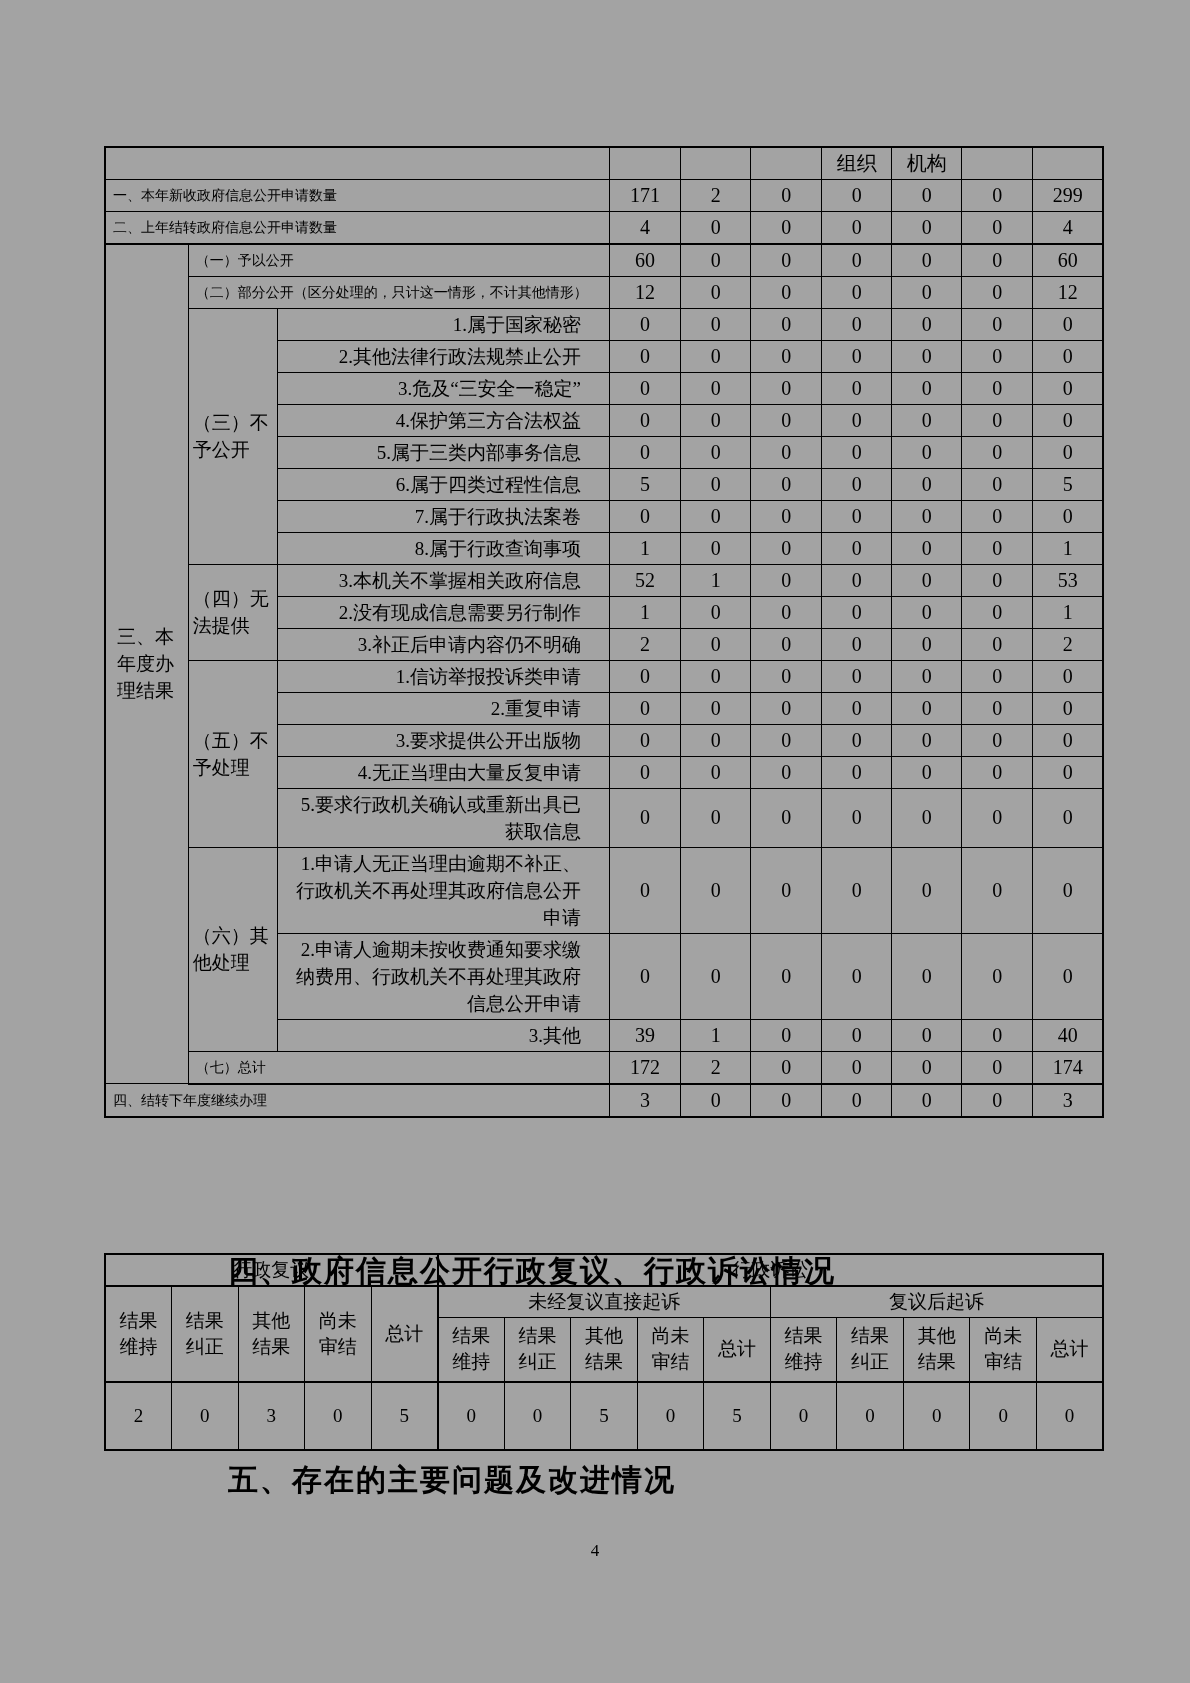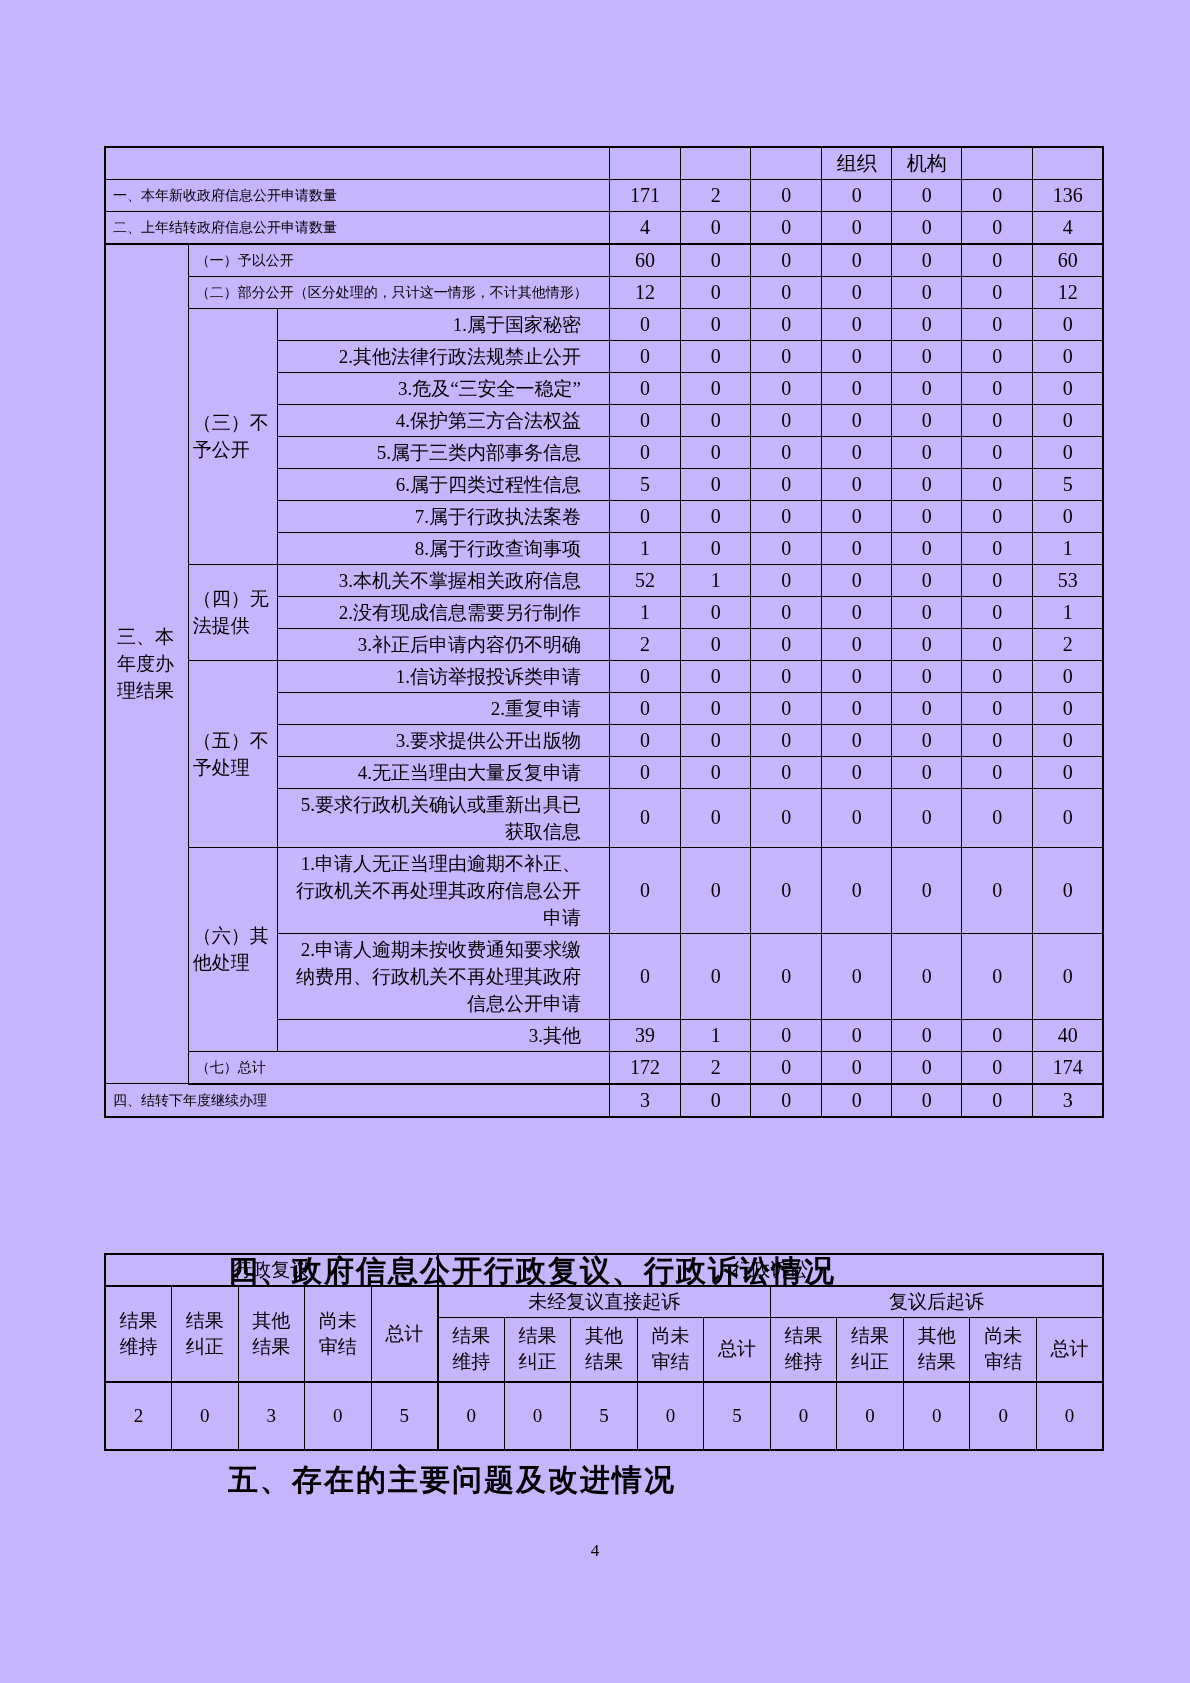--- a/index.html
+++ b/index.html
@@ -1,16 +1,16 @@
 <!DOCTYPE html>
 <html><head>
 <meta charset="utf-8">
 <style>
   html,body{margin:0;padding:0;background:#888;}
-  .page{position:relative;width:1190px;height:1683px;background:#c4b5fd;margin:0 auto;
+  .page{position:relative;width:1190px;height:1683px;background:#a3a3a3;margin:0 auto;
         font-family:"Liberation Serif","DejaVu Serif",serif;color:#000;overflow:hidden;}
 
   table{border-collapse:collapse;table-layout:fixed;}
   #t1,#t2{position:absolute;left:104px;width:1000px;border:2px solid #000;}
   #t1{top:146px;}
   #t2{top:1253px;}
 
   #t1 td,#t2 td{border:1px solid #000;text-align:center;vertical-align:middle;
       font-size:20px;line-height:27px;padding:0 4px;overflow:hidden;word-break:break-word;}
   #t1 tr{height:32px;}
@@ -67,21 +67,21 @@
       <td></td>
     </tr>
     <tr>
       <td class="lb" colspan="3">一、本年新收政府信息公开申请数量</td>
       <td>171</td>
       <td>2</td>
       <td>0</td>
       <td>0</td>
       <td>0</td>
       <td>0</td>
-      <td>136</td>
+      <td>299</td>
     </tr>
     <tr>
       <td class="lb bb2" colspan="3">二、上年结转政府信息公开申请数量</td>
       <td class="bb2">4</td>
       <td class="bb2">0</td>
       <td class="bb2">0</td>
       <td class="bb2">0</td>
       <td class="bb2">0</td>
       <td class="bb2">0</td>
       <td class="bb2">4</td>

